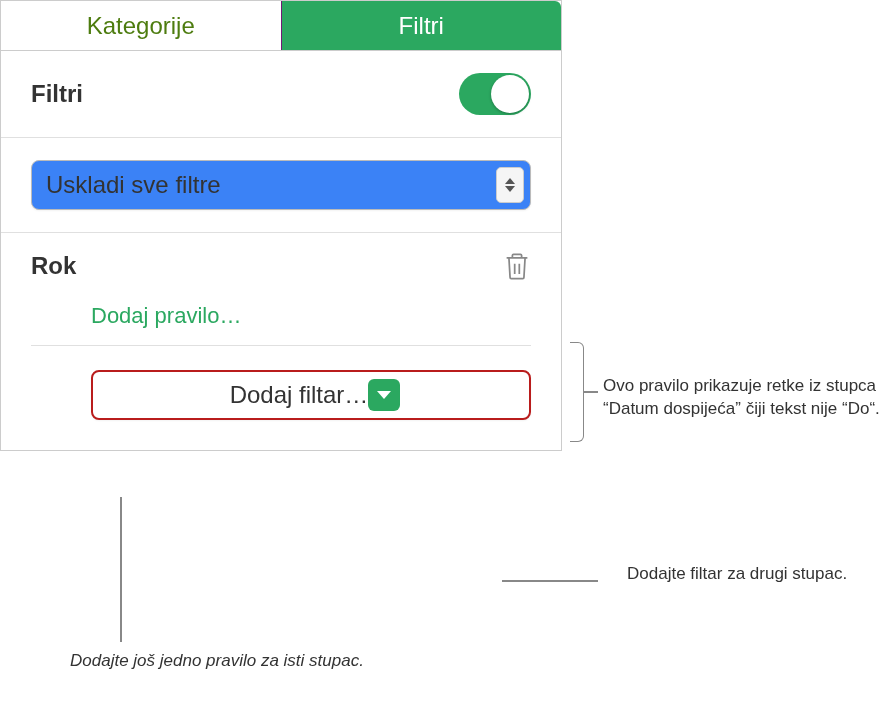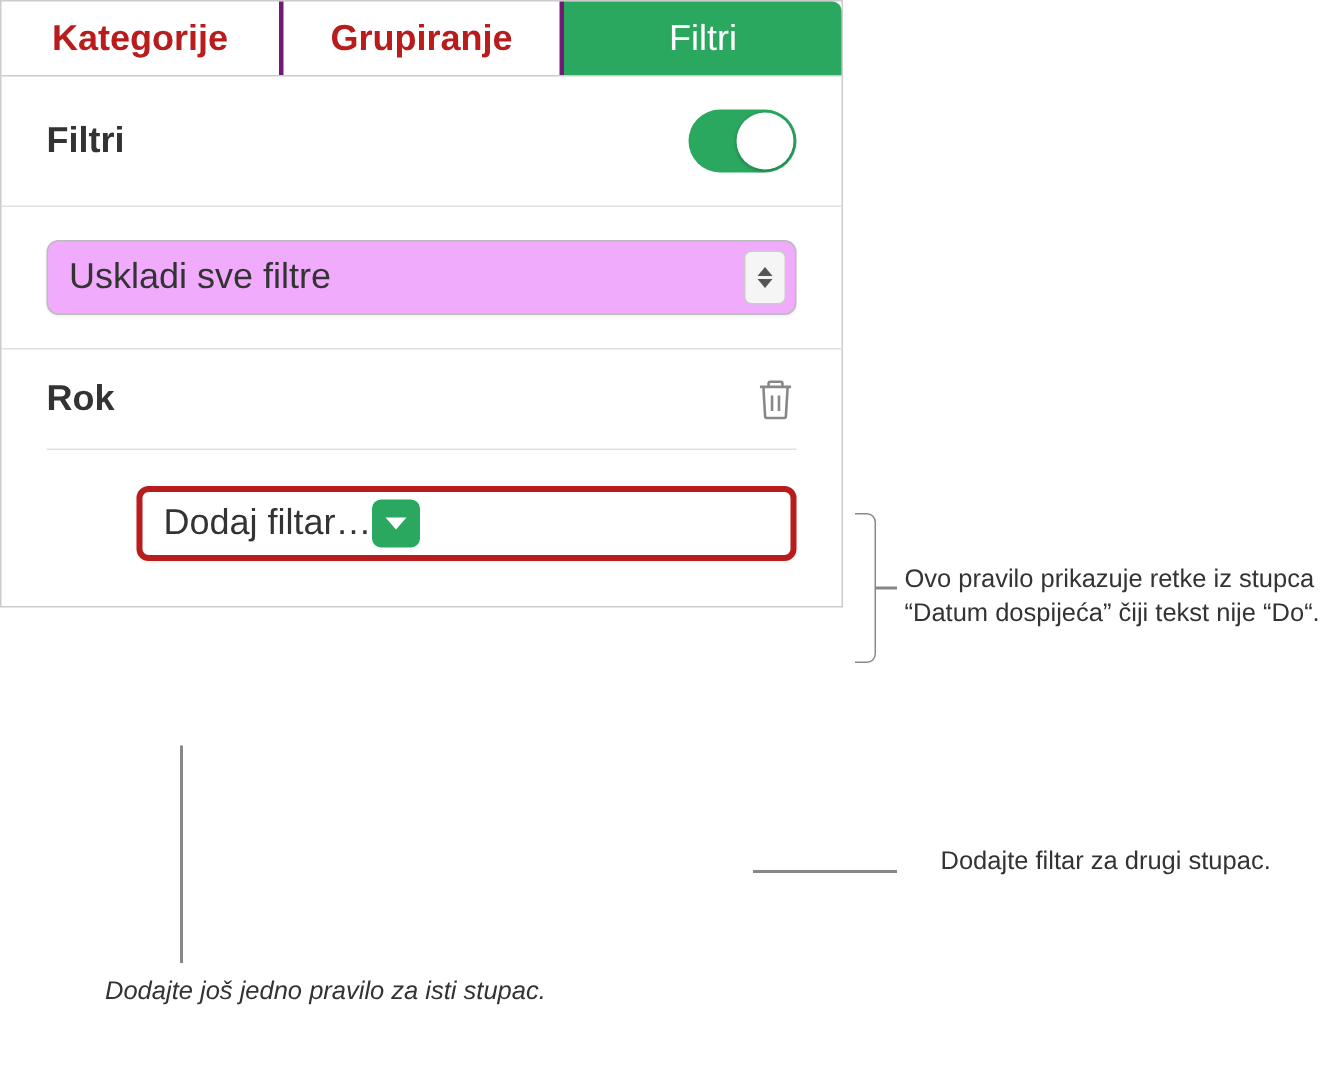--- a/index.html
+++ b/index.html
@@ -24,24 +24,23 @@
       display: flex;
       border-bottom: 1px solid #ccc;
       height: 50px;
     }
     .tab {
       flex: 1;
       display: flex;
       align-items: center;
       justify-content: center;
       font-size: 24px;
-      color: #b91c1c;
-      border-right: 3px solid #701a75;
-      cursor: pointer;
-      font-weight: bold;
+      color: #4d7c0f;
+      border-right: 1px solid #701a75;
+      cursor: pointer;
     }
     .tab:last-child {
       border-right: none;
     }
     .tab.active {
       background: #2ba860;
       color: #fff;
       font-weight: 500;
       border-radius: 0 6px 0 0;
     }
@@ -80,21 +79,21 @@
     }
     .match-row {
       padding: 22px 30px;
       border-bottom: 1px solid #e0e0e0;
     }
     .select-box {
       width: 100%;
       height: 50px;
       border: 1px solid #bbb;
       border-radius: 8px;
-      background: #f0abfc;
+      background: #3b82f6;
       display: flex;
       align-items: center;
       justify-content: space-between;
       padding: 0 6px 0 14px;
       font-size: 24px;
       color: #333;
       cursor: pointer;
       box-shadow: 0 1px 2px rgba(0,0,0,0.05);
     }
     .select-btn {
@@ -171,26 +170,26 @@
     .divider {
       border-top: 1px solid #e0e0e0;
       margin: 0 30px;
     }
     .add-filter-row {
       padding: 24px 30px 30px 90px;
     }
     .add-filter-select {
       width: 100%;
       height: 50px;
-      border: 4px solid #b91c1c;
+      border: 2px solid #b91c1c;
       border-radius: 8px;
       background: #fff;
       display: flex;
       align-items: center;
-      justify-content: flex-start;
+      justify-content: center;
       padding: 0 6px 0 14px;
       font-size: 24px;
       color: #333;
       cursor: pointer;
       box-shadow: 0 1px 2px rgba(0,0,0,0.05);
     }
     .green-dropdown {
       width: 32px;
       height: 32px;
       background: #2ba860;
@@ -223,21 +222,20 @@
       border-left: none;
       border-radius: 0 6px 6px 0;
     }
   </style>
 </head>
 <body>
 
 <div class="panel">
   <div class="tabs">
     <div class="tab">Kategorije</div>
-    <div class="tab">Grupiranje</div>
     <div class="tab active">Filtri</div>
   </div>
 
   <div class="content">
     <div class="filter-header">
       <div class="filter-title">Filtri</div>
       <div class="toggle">
         <div class="toggle-knob"></div>
       </div>
     </div>
@@ -250,20 +248,21 @@
     </div>
 
     <div class="column-header">
       <div class="column-title">Rok</div>
       <svg class="trash-icon" viewBox="0 0 24 26" fill="none" stroke="currentColor" stroke-width="1.5">
         <path d="M3 6h18M8 6V4a1 1 0 011-1h6a1 1 0 011 1v2M5 6l1 17a1 1 0 001 1h10a1 1 0 001-1l1-17M10 11v9M14 11v9"></path>
       </svg>
     </div>
 
     <div class="rule-section">
+      <span class="add-rule-link">Dodaj pravilo…</span>
     </div>
 
     <div class="divider"></div>
 
     <div class="add-filter-row">
       <div class="add-filter-select">
         <span>Dodaj filtar…</span>
         <div class="green-dropdown"></div>
       </div>
     </div>

